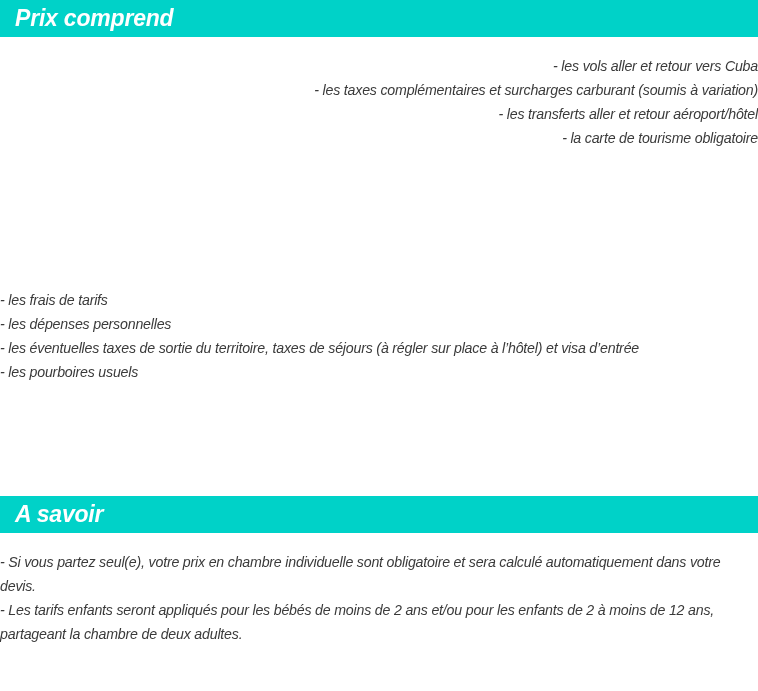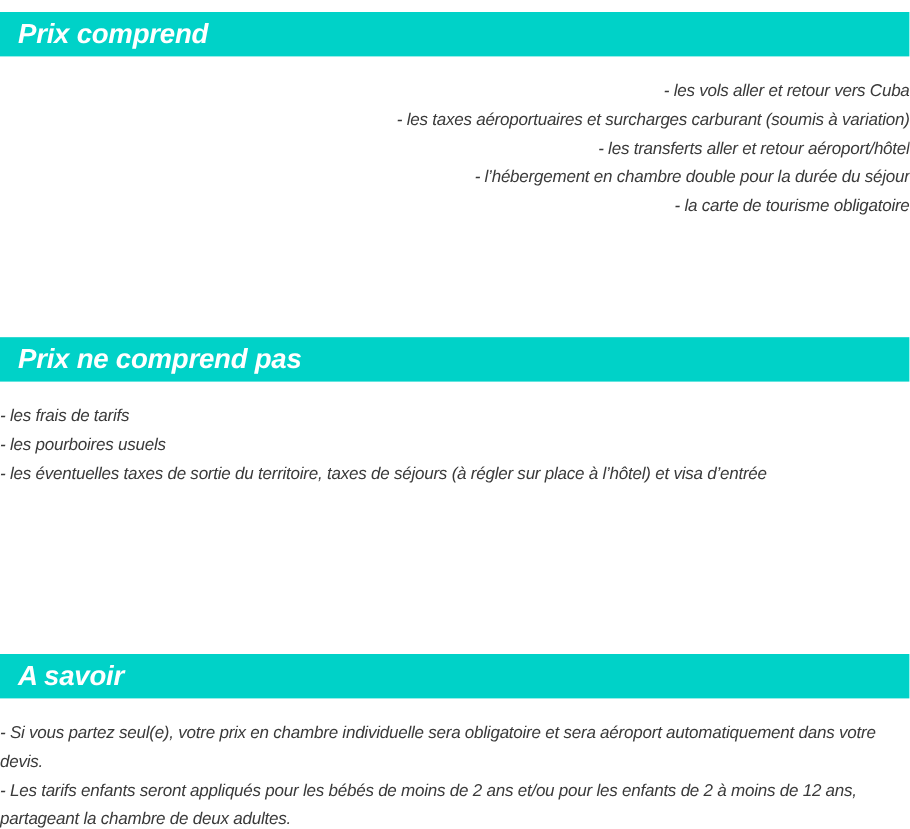--- a/index.html
+++ b/index.html
@@ -12,21 +12,20 @@
     height: 691px;
     overflow: hidden;
     position: relative;
     font-family: "Liberation Sans", "DejaVu Sans", sans-serif;
     color: #3a3a3a;
   }
   .section {
     position: absolute;
     left: 0;
     width: 758px;
-    margin-top: 10px;
   }
   .section-header {
     height: 37px;
     background: #00d2c8;
     color: #ffffff;
     font-style: italic;
     font-weight: bold;
     font-size: 23px;
     line-height: 37px;
     padding-left: 15px;
@@ -50,45 +49,44 @@
     font-size: 14.2px;
     line-height: 24px;
     letter-spacing: -0.2px;
     white-space: normal;
     width: 755px;
   }
   #s1 { top: 0; }
   #s1 .item-list { margin-top: 17px; text-align: right; }
   #s2 { top: 271px; }
   #s2 .item-list { margin-top: 17px; }
-  #s3 { top: 535px; }
+  #s3 { top: 496px; }
   #s3 .item-list { margin-top: 17px; }
 </style>
 </head>
 <body>
 
 <section class="section" id="s1">
   <h2 class="section-header" style="margin:0">Prix comprend</h2>
   <ul class="item-list">
     <li class="item">- les vols aller et retour vers Cuba</li>
-    <li class="item">- les taxes aéroportuaires et surcharges carburant (soumis à variation)</li>
+    <li class="item">- les taxes complémentaires et surcharges carburant (soumis à variation)</li>
     <li class="item">- les transferts aller et retour aéroport/hôtel</li>
-    <li class="item">- l’hébergement en chambre double pour la durée du séjour</li>
     <li class="item">- la carte de tourisme obligatoire</li>
   </ul>
 </section>
 
 <section class="section" id="s2">
-  <h2 class="section-header" style="margin:0">Prix ne comprend pas</h2>
   <ul class="item-list">
     <li class="item">- les frais de tarifs</li>
+    <li class="item">- les dépenses personnelles</li>
+    <li class="item">- les éventuelles taxes de sortie du territoire, taxes de séjours (à régler sur place à l’hôtel) et visa d’entrée</li>
     <li class="item">- les pourboires usuels</li>
-    <li class="item">- les éventuelles taxes de sortie du territoire, taxes de séjours (à régler sur place à l’hôtel) et visa d’entrée</li>
   </ul>
 </section>
 
 <section class="section" id="s3">
   <h2 class="section-header" style="margin:0">A savoir</h2>
   <div class="item-list">
-    <div class="para">- Si vous partez seul(e), votre prix en chambre individuelle sera obligatoire et sera aéroport automatiquement dans votre devis.</div>
+    <div class="para">- Si vous partez seul(e), votre prix en chambre individuelle sont obligatoire et sera calculé automatiquement dans votre devis.</div>
     <div class="para">- Les tarifs enfants seront appliqués pour les bébés de moins de 2 ans et/ou pour les enfants de 2 à moins de 12 ans, partageant la chambre de deux adultes.</div>
   </div>
 </section>
 
 </body></html>

